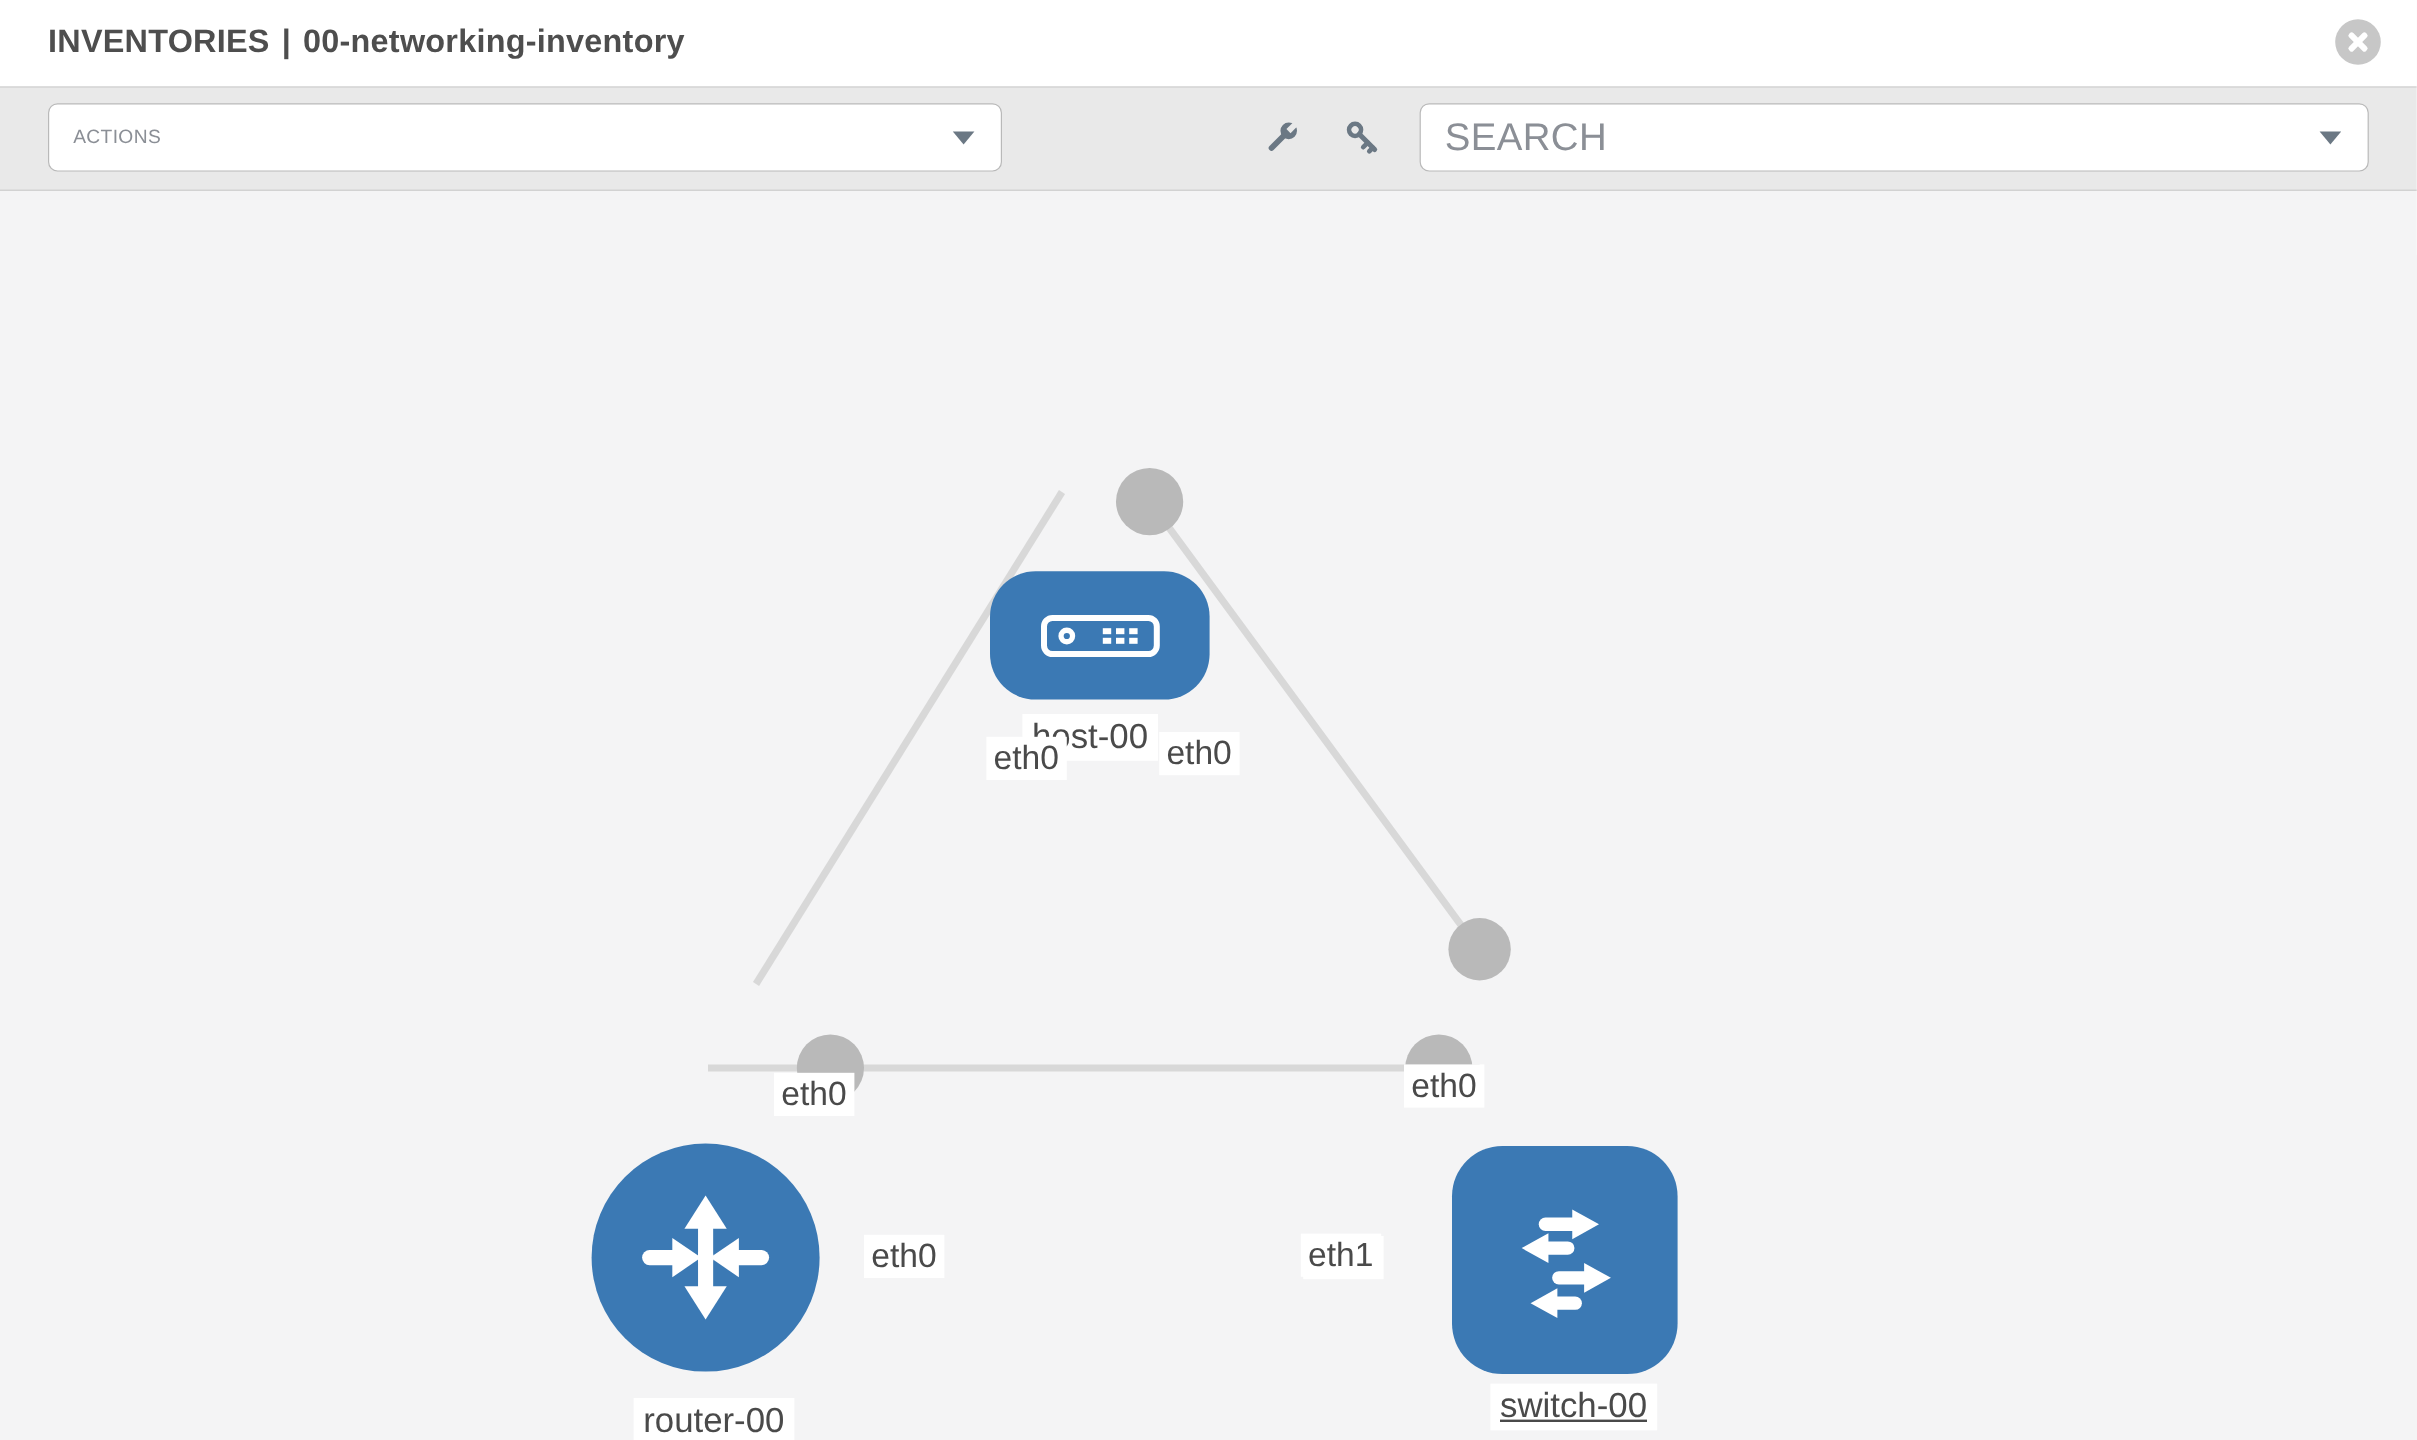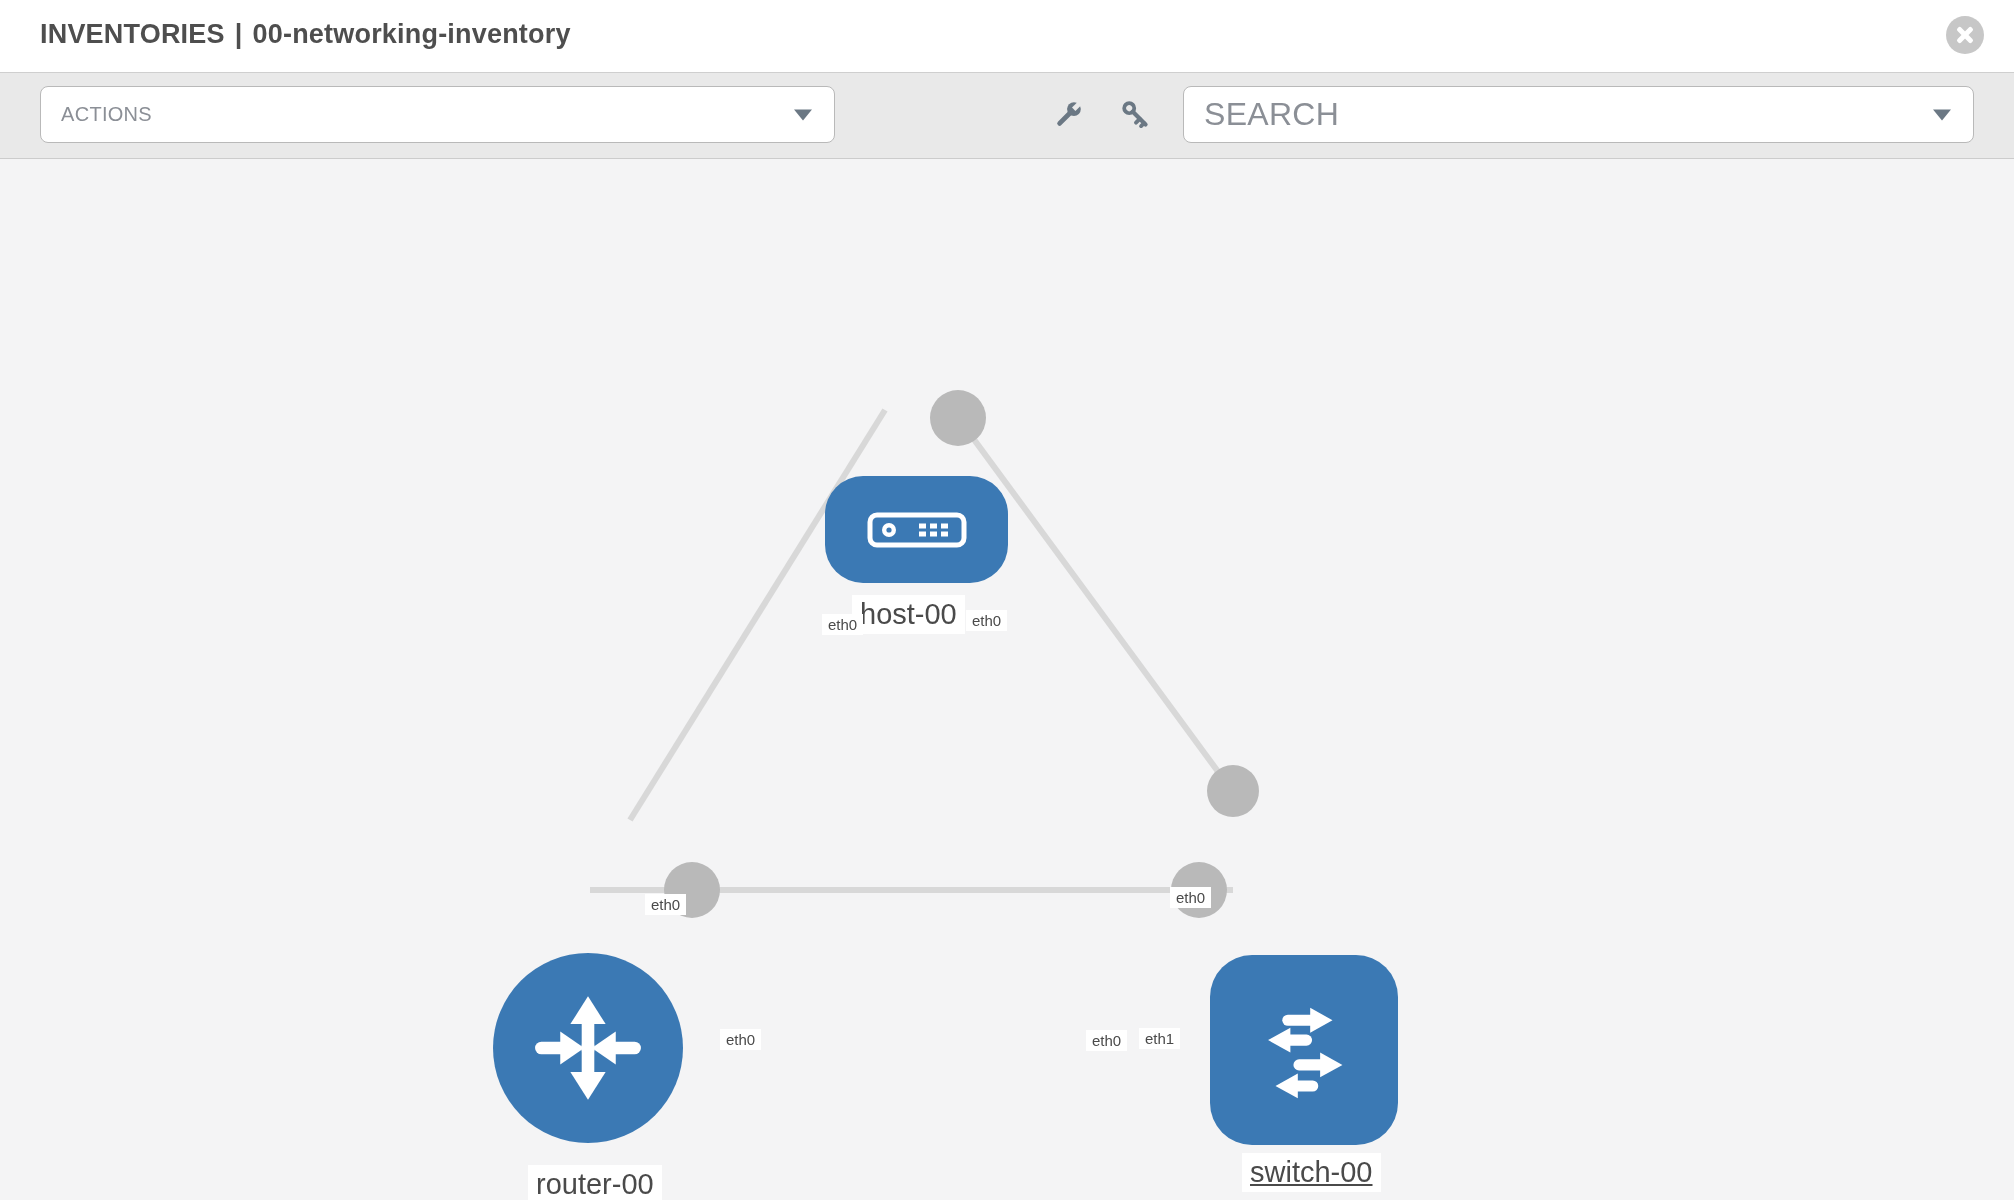--- a/index.html
+++ b/index.html
@@ -19,21 +19,21 @@
   .close-btn .bar.a{transform:translate(-50%,-50%) rotate(45deg);}
   .close-btn .bar.b{transform:translate(-50%,-50%) rotate(-45deg);}
 
   
   .toolbar{position:absolute;left:0;top:72px;width:2014px;height:85px;background:#e9e9e9;
     border-top:1px solid #cfcfcf;border-bottom:1px solid #cccccc;z-index:40;}
   .dd{position:absolute;top:13px;height:57px;background:#ffffff;border:1px solid #b9b9b9;border-radius:8px;
     box-sizing:border-box;display:flex;align-items:center;}
   .dd-actions{left:40px;width:795px;}
   .dd-search{left:1183px;width:791px;}
-  .dd-label{font-size:20px;color:#8b8f96;padding-left:20px;letter-spacing:.3px;}
+  .dd-label{font-size:16px;color:#8b8f96;padding-left:20px;letter-spacing:.3px;}
   .caret{position:absolute;right:22px;top:50%;transform:translateY(-50%);width:0;height:0;
     border-left:9px solid transparent;border-right:9px solid transparent;border-top:11px solid #6b7884;}
   .search-input{position:absolute;left:0;top:0;width:100%;height:100%;border:none;outline:none;background:transparent;
     font-family:"Liberation Sans",sans-serif;font-size:32px;color:#4a4a4a;padding:0 50px 0 20px;box-sizing:border-box;border-radius:8px;}
   .search-input::placeholder{color:#8b8f96;opacity:1;letter-spacing:.3px;}
   .tool-icon{position:absolute;top:24px;width:36px;height:36px;cursor:pointer;}
   .tool-icon.wrench{left:1050px;}
   .tool-icon.key{left:1118px;}
 
   
@@ -44,21 +44,21 @@
   .node-host{left:825px;top:318px;width:183px;height:107px;border-radius:38px;background:#3b79b4;
     display:flex;align-items:center;justify-content:center;}
   .node-router{left:493px;top:795px;width:190px;height:190px;border-radius:50%;background:#3b79b4;
     display:flex;align-items:center;justify-content:center;}
   .node-switch{left:1210px;top:797px;width:188px;height:190px;border-radius:42px;background:#3b79b4;
     display:flex;align-items:center;justify-content:center;}
 
   .chip{position:absolute;background:#ffffff;color:#4a4a4a;white-space:nowrap;
     display:flex;align-items:center;justify-content:center;}
   .node-label{font-size:29px;z-index:20;padding:3px 8px;}
-  .if-label{font-size:15px;z-index:21;padding:2px 6px;}
+  .if-label{font-size:28px;z-index:21;padding:2px 6px;}
 </style>
 </head>
 <body>
 
 <div id="app">
 
   <div class="canvas">
     <svg class="net" width="2014" height="1042" viewBox="0 158 2014 1042">
 
       <line x1="885" y1="410" x2="630" y2="820" stroke="#d8d8d8" stroke-width="6"></line>
@@ -123,21 +123,21 @@
     <div class="chip node-label" style="left:528px;top:995px;margin-top:12px;">router-00</div>
     <div class="chip node-label" style="left:1242px;top:995px;text-decoration:underline;">switch-00</div>
 
     <div class="chip if-label" style="left:822px;top:456px;z-index:21;">eth0</div>
     <div class="chip if-label" style="left:966px;top:452px;z-index:19;">eth0</div>
     <div class="chip if-label" style="left:645px;top:736px;">eth0</div>
     <div class="chip if-label" style="left:1170px;top:729px;">eth0</div>
     <div class="chip if-label" style="left:720px;top:871px;">eth0</div>
 
     <div class="chip if-label" style="left:1086px;top:872px;z-index:20;">eth0</div>
-    <div class="chip if-label" style="left:1139px;top:870px;z-index:21;">eth1</div>
+    <div class="chip if-label" style="left:1084px;top:870px;z-index:21;">eth1</div>
 
   </div>
 
   <div class="header">
     <div class="title">
       <span>INVENTORIES</span><span class="sep">|</span><span>00-networking-inventory</span>
     </div>
     <div class="close-btn">
       <span class="bar a"></span>
       <span class="bar b"></span>

